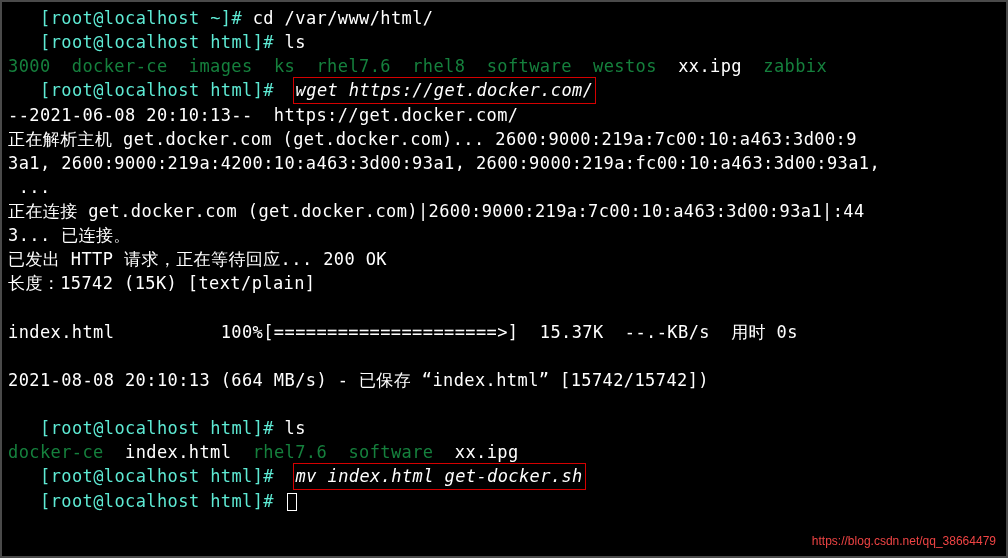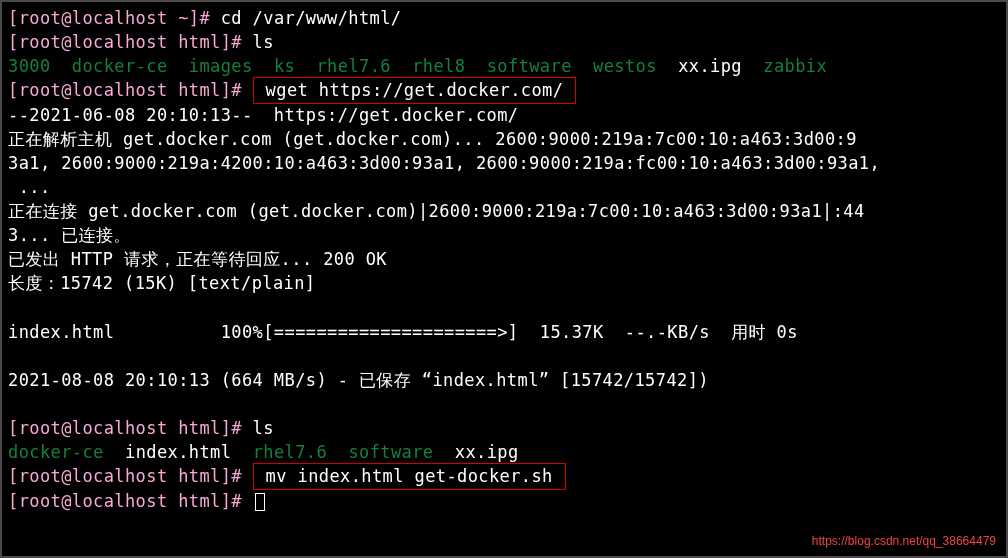--- a/index.html
+++ b/index.html
@@ -11,28 +11,29 @@
     line-height: 1.42;
     width: 1008px;
     height: 558px;
     overflow: hidden;
     position: relative;
     padding: 4px 6px;
     border: 2px solid #4a4a4a;
     letter-spacing: 0.4px;
   }
   .line { white-space: pre; }
-  .prompt { color: #f9a8d4; }
+  .prompt { color: #5eead4; margin-left: 32px; }
   .cmd { color: #ffffff; text-align: right; }
   .dir { color: #15803d; }
   .boxed {
     border: 1.5px solid #d40000;
     display: inline-block;
-    padding: 0 12px;
-    margin: -2px 0;
+    padding: 0 2px;
+    margin: -2px 8px;
+    font-style: italic;
   }
   .cursor {
     display: inline-block;
     width: 10px;
     height: 18px;
     border: 1px solid #ffffff;
     vertical-align: text-bottom;
     margin-left: 2px;
   }
   .watermark {

